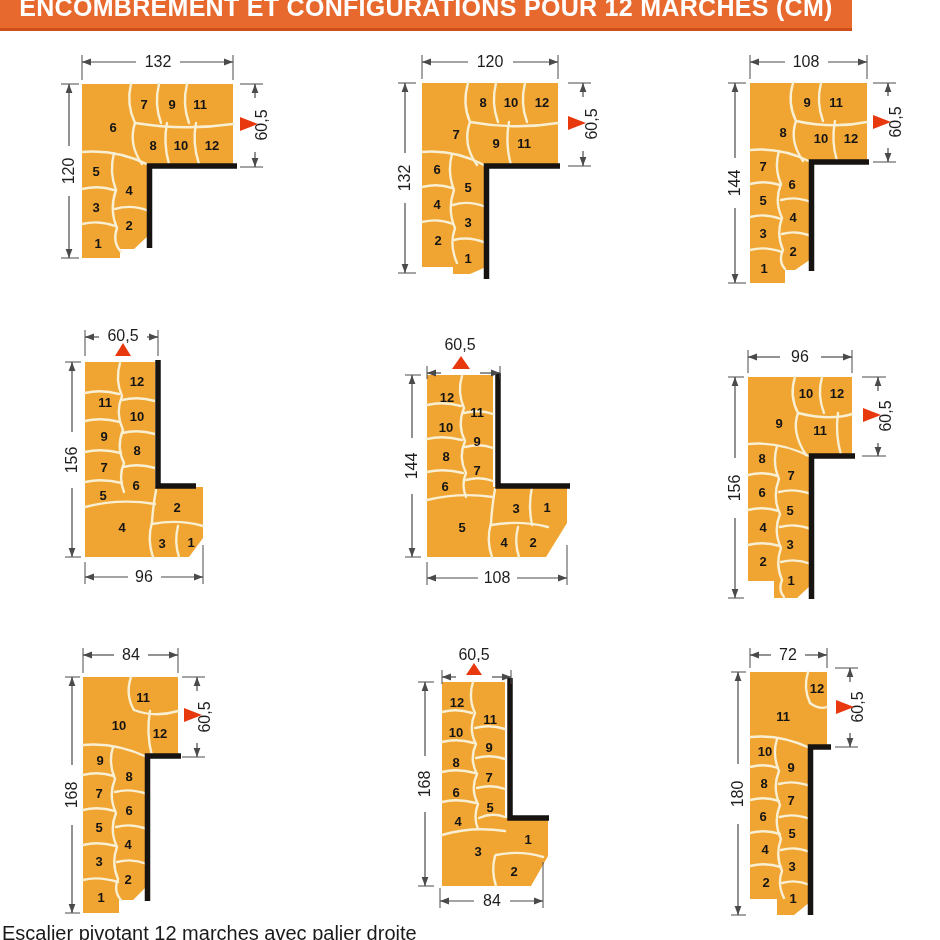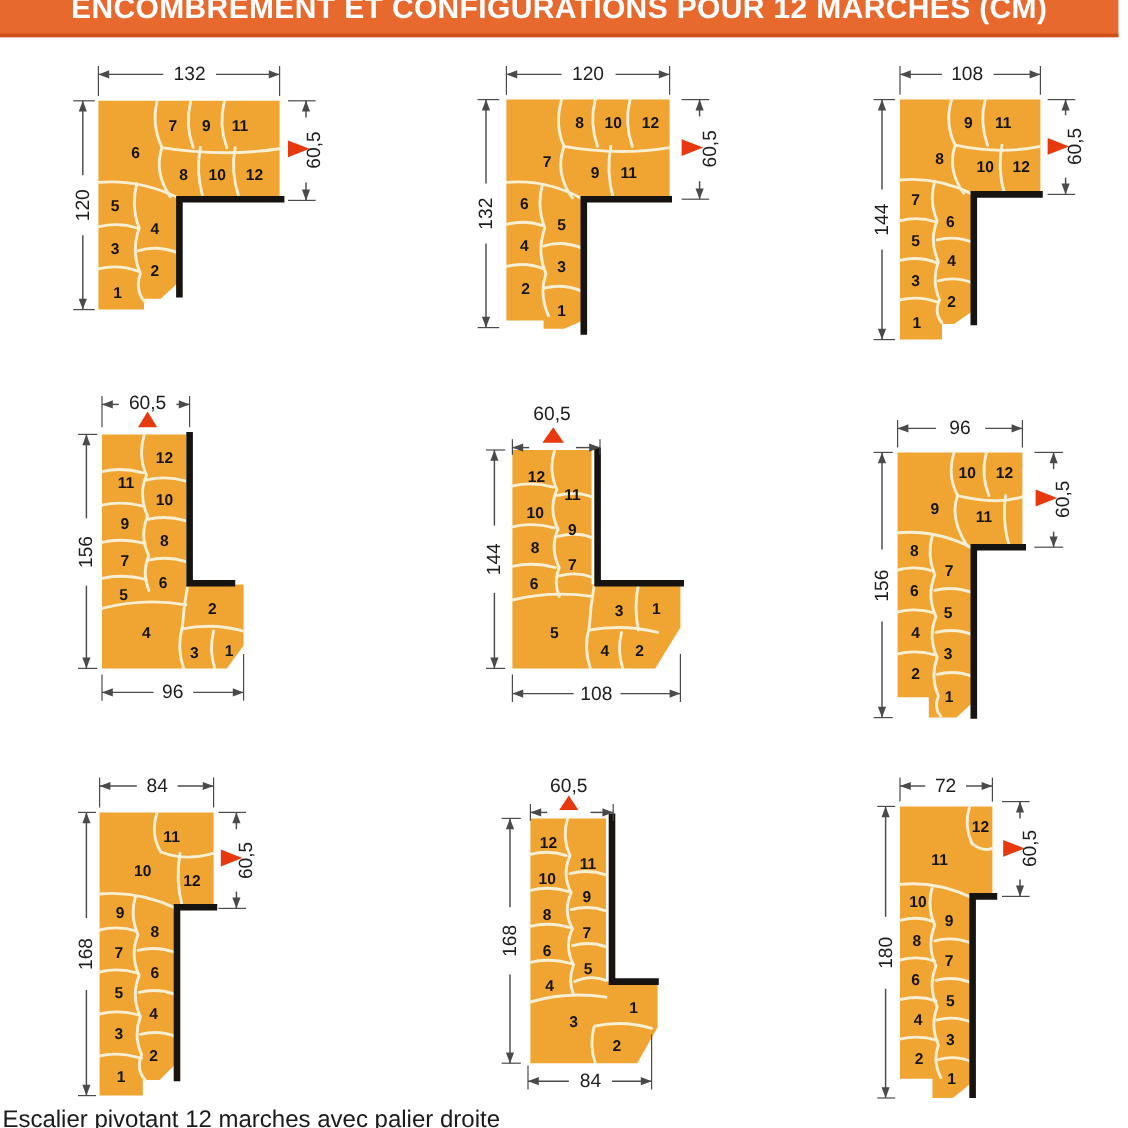--- a/index.html
+++ b/index.html
@@ -1,18 +1,18 @@
 <!DOCTYPE html>
 <html><head>
 <meta charset="utf-8">
 <style>
   html,body{margin:0;padding:0;}
   body{width:940px;height:940px;overflow:hidden;background:#ffffff;position:relative;
        font-family:"Liberation Sans",sans-serif;}
-  #banner{position:absolute;left:0;top:0;width:932px;height:28px;background:#e8692d;
+  #banner{position:absolute;left:0;top:0;width:852px;height:28px;background:#e8692d;
           border-bottom:3px solid #cf4f1b;overflow:hidden;z-index:5;}
   #banner .title{position:absolute;top:-7px;left:0;width:100%;text-align:center;
           font-weight:bold;font-size:25px;letter-spacing:0.3px;color:#ffffff;white-space:nowrap;}
   #canvas{position:absolute;left:0;top:0;z-index:1;}
   #canvas text{font-family:"Liberation Sans",sans-serif;}
   #canvas text.step-num{font-weight:bold;font-size:13px;}
   #canvas text.dim-label{font-size:16px;}
   #caption{position:absolute;left:2px;top:922px;font-size:20px;color:#1a1a1a;white-space:nowrap;z-index:4;}
 </style>
 </head>

